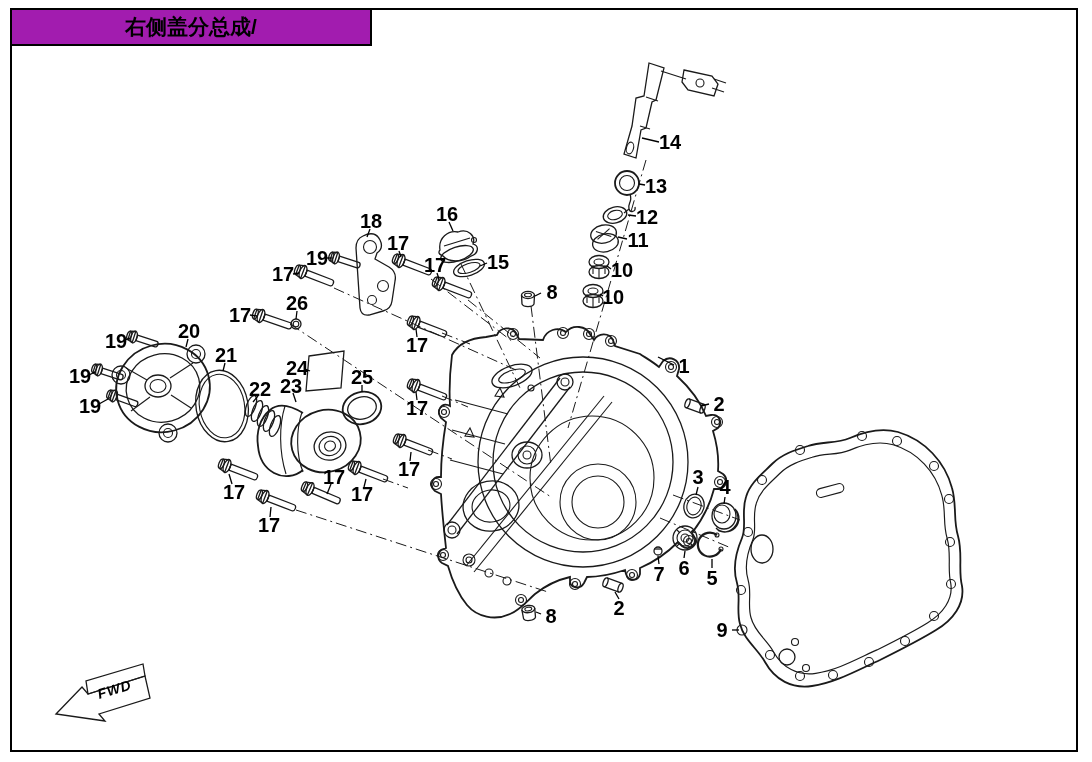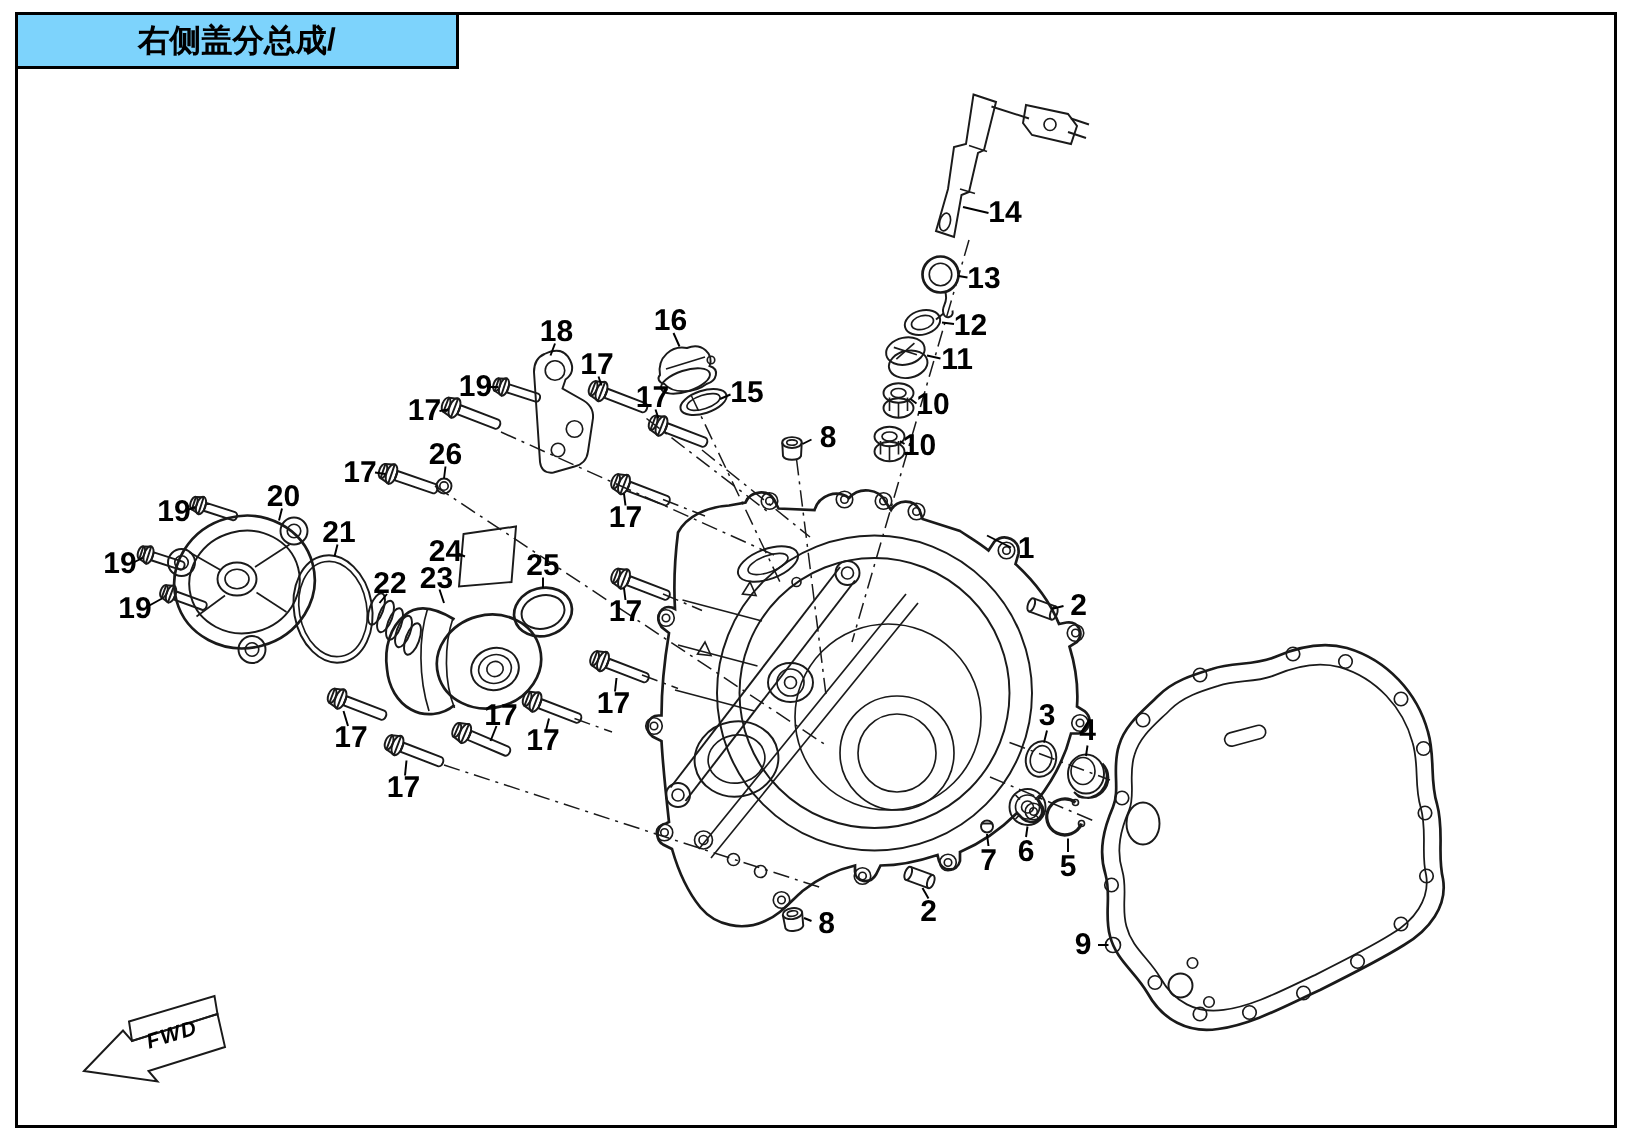--- a/index.html
+++ b/index.html
@@ -1,21 +1,21 @@
 <!DOCTYPE html>
 <html><head>
 <meta charset="utf-8">
 <style>
   html,body{margin:0;padding:0;background:#fff;}
   .page{position:relative;width:1092px;height:762px;background:#fff;overflow:hidden;
         font-family:"Liberation Sans",sans-serif;}
   .frame{position:absolute;left:10px;top:8px;width:1068px;height:744px;
          border:2px solid #000;box-sizing:border-box;}
-  .title-box{position:absolute;left:10px;top:8px;width:296px;height:38px;
-             border:2px solid #000;box-sizing:border-box;background:#7dd3fc;
+  .title-box{position:absolute;left:10px;top:8px;width:362px;height:38px;
+             border:2px solid #000;box-sizing:border-box;background:#a21caf;
              display:flex;align-items:center;justify-content:center;
              font-weight:bold;font-size:21px;letter-spacing:0px;white-space:nowrap;
              font-family:"Liberation Sans","DejaVu Sans",sans-serif;z-index:3;}
   svg.draw{position:absolute;left:0;top:0;z-index:2;}
   svg.draw *{vector-effect:none;}
   .ln{stroke:#1a1a1a;fill:none;}
   .w18{stroke-width:1.8;} .w13{stroke-width:1.3;} .w11{stroke-width:1.1;} .w22{stroke-width:2.2;}
   .dashdot{stroke:#1a1a1a;stroke-width:1;fill:none;stroke-dasharray:11 4 2 4;}
   #leader-layer line{stroke:#000;stroke-width:1.3;}
   #callout-layer text{font-family:"Liberation Sans",sans-serif;font-weight:bold;font-size:20px;

